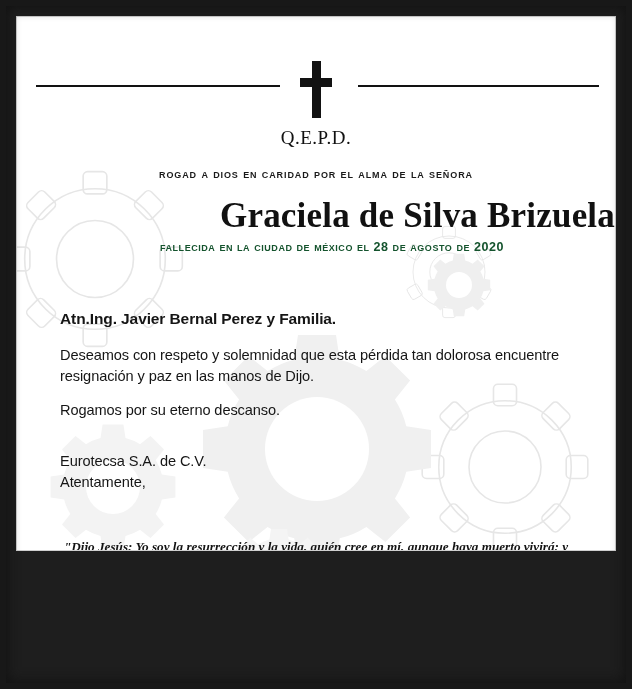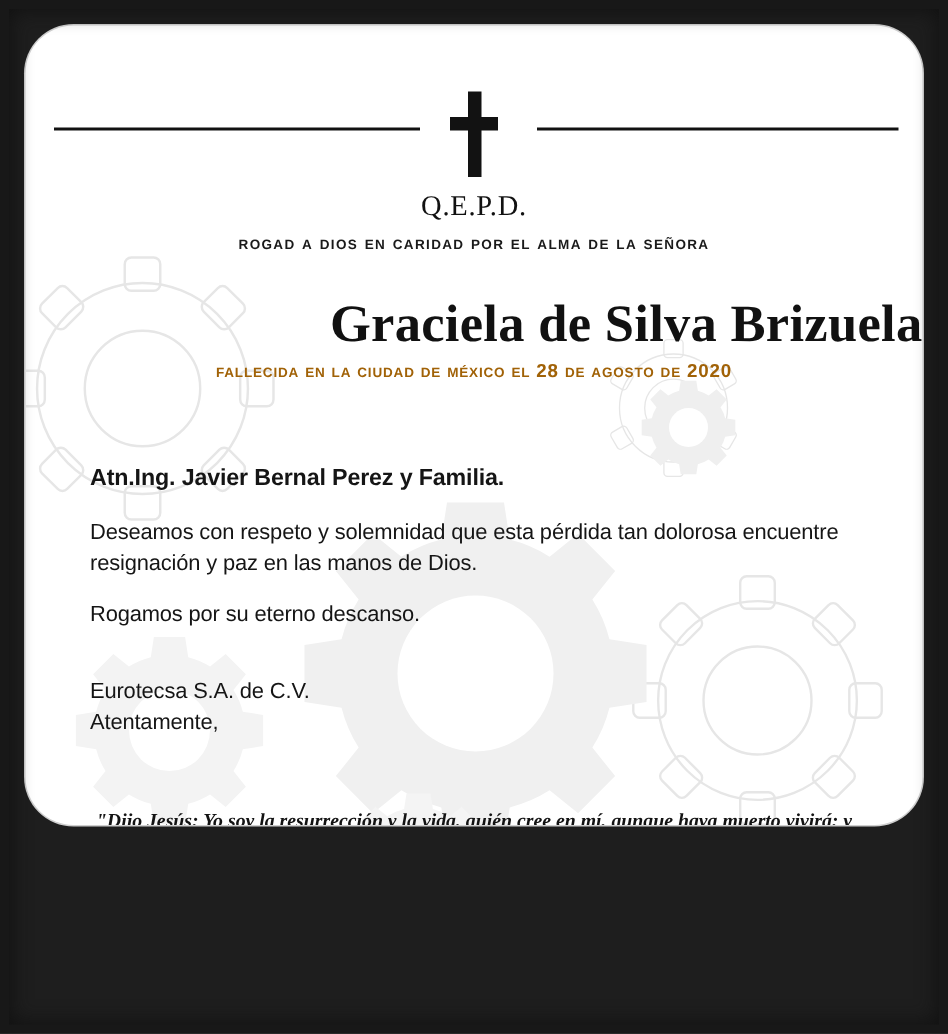--- a/index.html
+++ b/index.html
@@ -34,21 +34,20 @@
   #notice-card {
     position: absolute;
     left: 17px;
     top: 17px;
     width: 598px;
     height: 533px;
     background: #ffffff;
     overflow: hidden;
     box-sizing: border-box;
     box-shadow: 0 0 0 1px #cfcfcf;
-    border-radius: 32px;
   }
 
   
   #gear-watermarks {
     position: absolute;
     left: 0; top: 0;
     width: 598px;
     height: 655px;
     pointer-events: none;
     z-index: 0;
@@ -110,21 +109,21 @@
     width: 598px;
     text-align: center;
     font-family: "Liberation Serif", serif;
     font-size: 19px;
     letter-spacing: 0.5px;
     color: #111;
   }
 
   .rogad {
     position: absolute;
-    top: 138px;
+    top: 150px;
     left: 0;
     width: 598px;
     text-align: center;
     font-family: "Liberation Sans", sans-serif;
     font-size: 12.5px;
     font-weight: 600;
     letter-spacing: 0.9px;
     color: #1a1a1a;
     font-variant: small-caps;
     text-transform: lowercase;
@@ -142,28 +141,28 @@
     font-weight: bold;
     font-size: 35px;
     letter-spacing: 0.2px;
     color: #111;
     white-space: nowrap;
   }
 
   .deceased-sub {
     position: absolute;
     top: 223px;
-    left: 0;
+    left: 16px;
     width: 598px;
     text-align: center;
     font-family: "Liberation Sans", sans-serif;
     font-size: 12.5px;
     font-weight: 600;
     letter-spacing: 0.55px;
-    color: #a16207;
+    color: #14532d;
     font-variant: small-caps;
     text-transform: lowercase;
   }
 
   
   .body-block {
     position: absolute;
     top: 263px;
     left: 43px;
     width: 505px;
@@ -417,21 +416,21 @@
       <div class="rogad">Rogad a Dios en caridad por el alma de la señora</div>
 
       <div class="deceased-name">Graciela de Silva Brizuela</div>
 
       <div class="deceased-sub">Fallecida en la Ciudad de México el 28 de agosto de 2020</div>
 
       <div class="body-block">
         <p class="addressee">Atn.Ing. Javier Bernal Perez y Familia.</p>
 
 
-        <p class="para">Deseamos con respeto y solemnidad que esta pérdida tan dolorosa encuentre resignación y paz en las manos de Dios.</p>
+        <p class="para">Deseamos con respeto y solemnidad que esta pérdida tan dolorosa encuentre resignación y paz en las manos de Dijo.</p>
 
         <p class="para">Rogamos por su eterno descanso.</p>
 
         <div class="sign-gap"></div>
 
         <p class="sign-line">Eurotecsa S.A. de C.V.</p>
         <p class="sign-line">Atentamente,</p>
       </div>
 
       <div class="scripture">"Dijo Jesús: Yo soy la resurrección y la vida, quién cree en mí, aunque haya muerto vivirá; y todo aquél que vive y cree en mí no morirá para siempre"</div>

